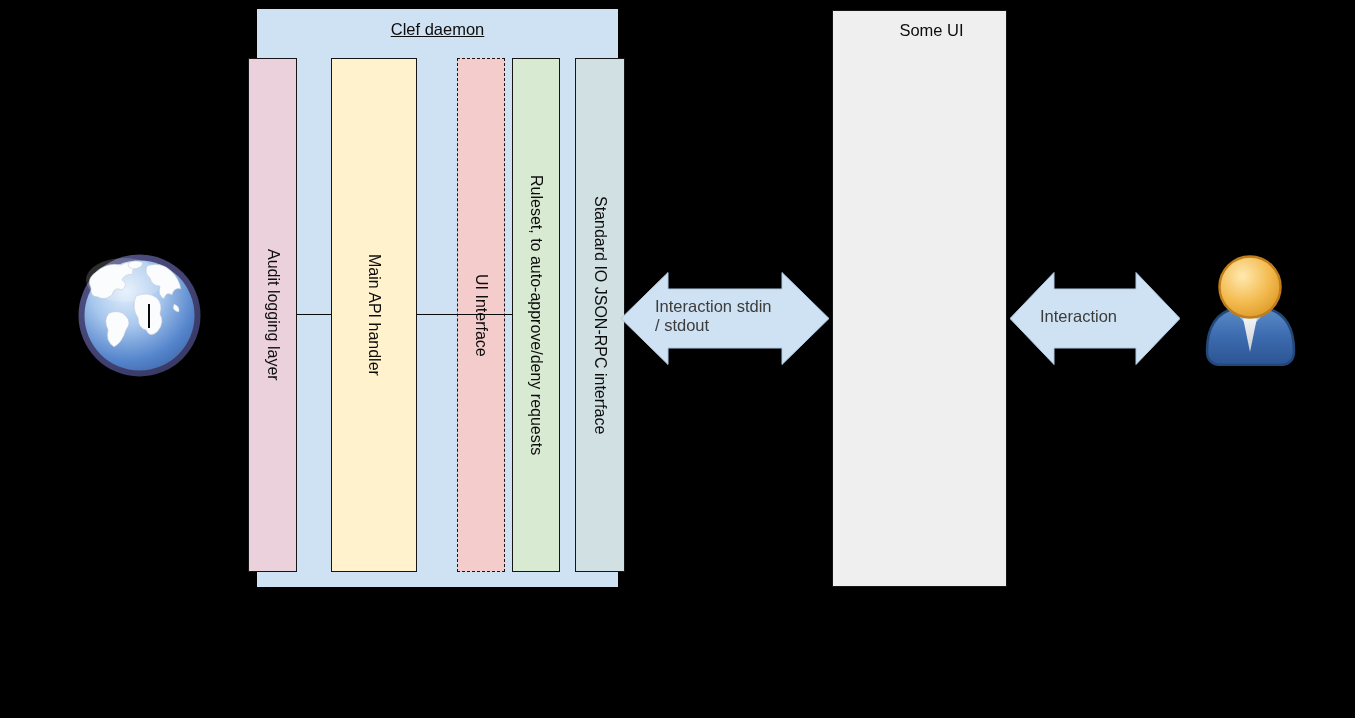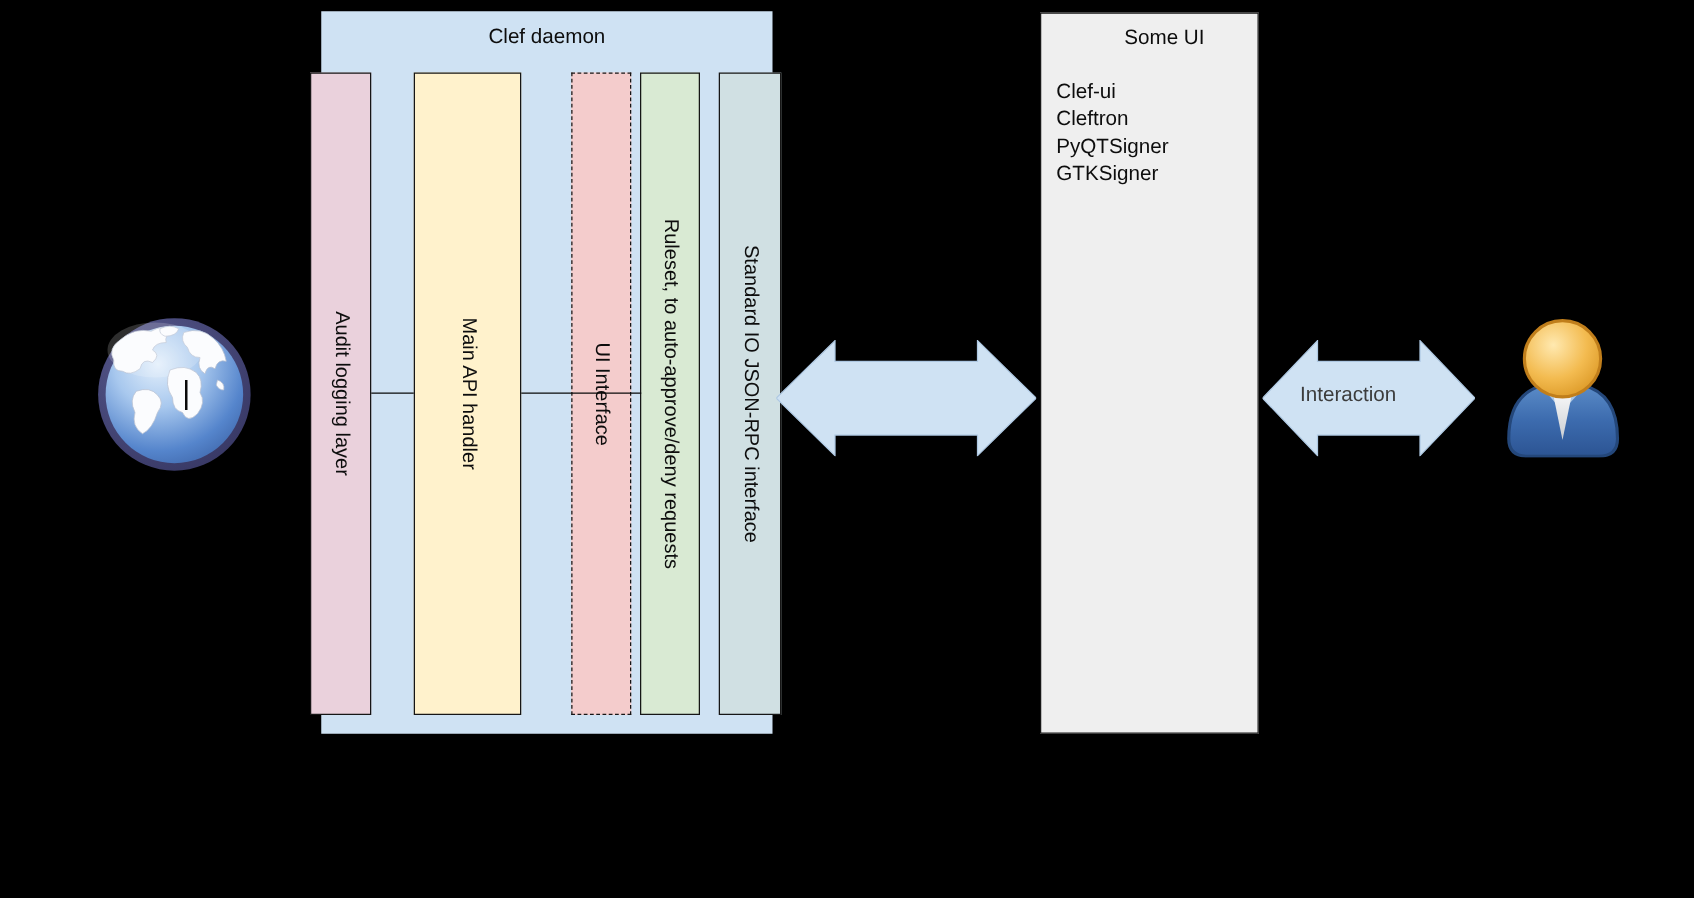--- a/index.html
+++ b/index.html
@@ -20,20 +20,21 @@
     left: 257px; top: 9px; width: 361px; height: 578px;
     background: var(--color-daemon_box, #cfe2f3);
     z-index: 1;
   }
   .daemon-title {
     left: 257px; top: 20px; width: 361px;
     text-align: center;
     font-size: 16.5px;
     color: #0d0d0d;
     z-index: 3;
+    text-decoration: underline;
   }
 
   
   .bar {
     top: 58px; height: 514px;
     border: 1.4px solid #161616;
     display: flex; align-items: center; justify-content: center;
     z-index: 2;
   }
   .bar .vlabel {
@@ -138,29 +139,25 @@
       <path d="M60,44 Q72,39 81,46 Q87,52 84,62 Q89,70 82,79 Q74,87 70,78 Q62,76 62,66 Q55,56 60,44 Z"></path>
       <path d="M33,61 Q44,57 50,64 Q56,70 50,78 Q46,91 38,95 Q29,89 32,78 Q27,68 33,61 Z"></path>
       <path d="M98,52 Q104,54 103,60 Q99,60 97,56 Z"></path>
     </g>
     <ellipse cx="48" cy="28" rx="38" ry="22" fill="#ffffff" opacity="0.18"></ellipse>
   </svg>
 
   <svg class="abs arrow-svg arrow-left-svg" width="208" height="93" viewBox="0 0 208 93">
     <polygon points="0,46.5 47,0.5 47,17 161,17 161,0.5 208,46.5 161,92.5 161,76 47,76 47,92.5" fill="#cfe2f3" stroke="#aec8e2" stroke-width="1"></polygon>
   </svg>
+  <div class="abs arrow-label arrow-left-label">Interaction stdin
+/ stdout</div>
 
   <div class="abs someui-box"></div>
   <div class="abs someui-title">Some UI</div>
-  <div class="abs someui-list">
-    <div>Clef-ui</div>
-    <div>Cleftron</div>
-    <div>PyQTSigner</div>
-    <div>GTKSigner</div>
-  </div>
 
   <svg class="abs arrow-svg arrow-right-svg" width="170" height="93" viewBox="0 0 170 93">
     <polygon points="0,46.5 44,0.5 44,17 126,17 126,0.5 170,46.5 126,92.5 126,76 44,76 44,92.5" fill="#cfe2f3" stroke="#aec8e2" stroke-width="1"></polygon>
   </svg>
   <div class="abs arrow-label arrow-right-label">Interaction</div>
 
   <svg class="abs person-svg" width="101" height="112" viewBox="0 0 101 112">
     <defs>
       <linearGradient id="bodyGrad" x1="0" y1="0" x2="0" y2="1">
         <stop offset="0" stop-color="#5b8cc8"></stop>

